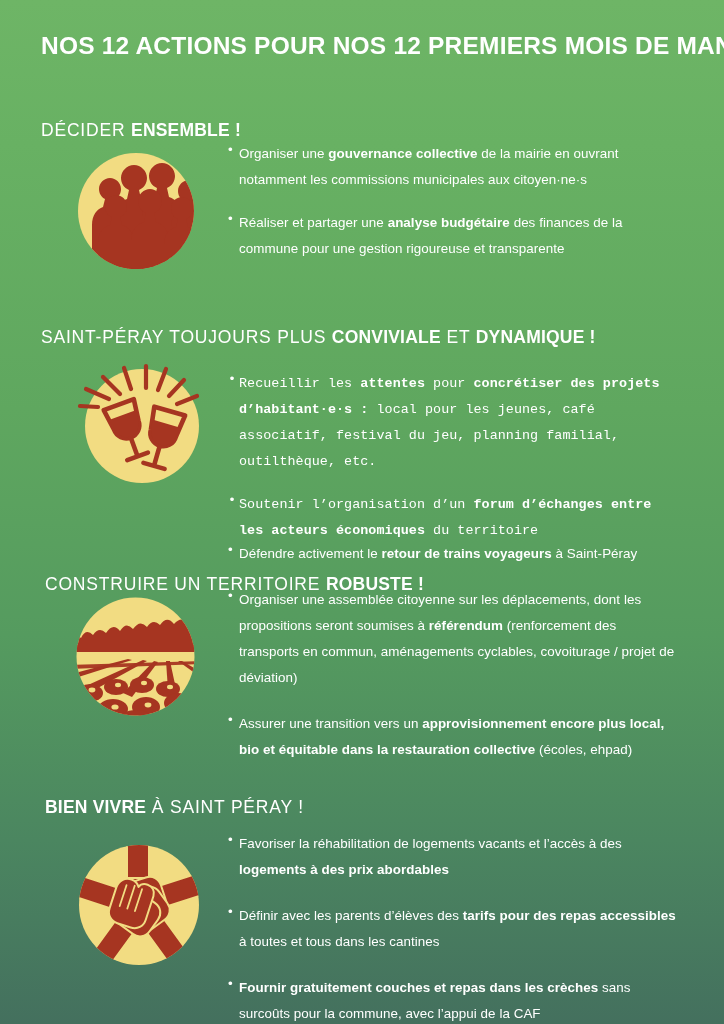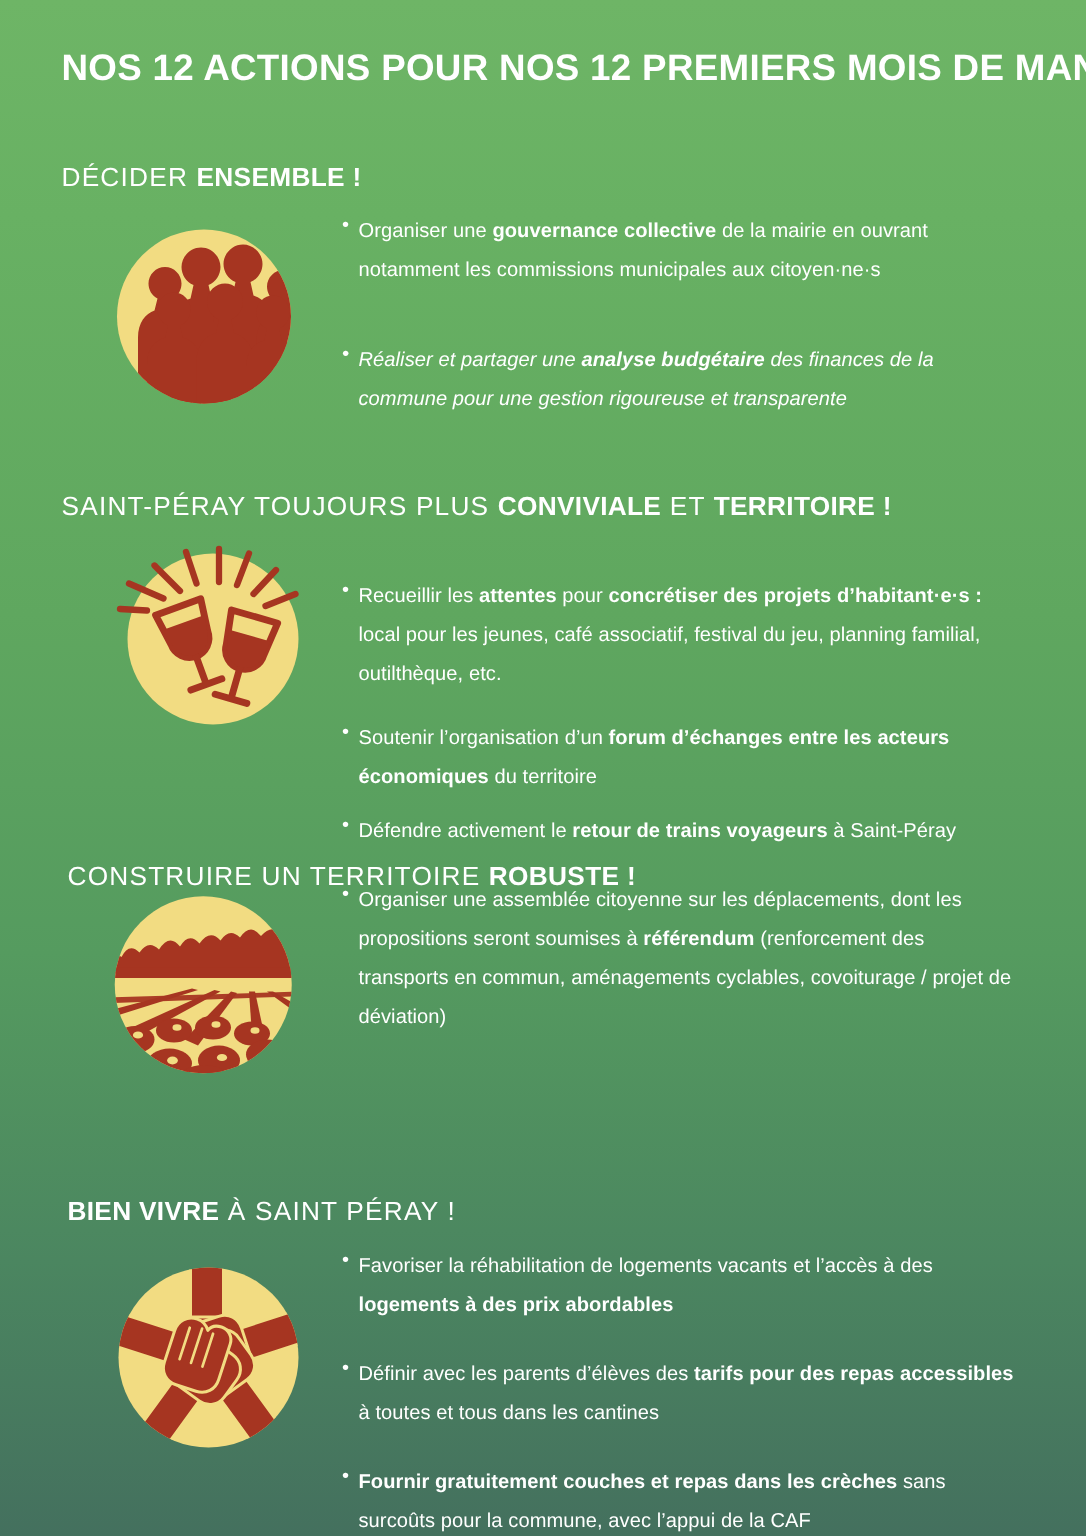--- a/index.html
+++ b/index.html
@@ -78,36 +78,36 @@
     content: "\2022";
     position: absolute;
     left: 0;
     top: 0;
     font-size: 13.4px;
     line-height: 17.4px;
   }
   .bullet b { font-weight: bold; }
 
   
-  #head-1 { left: 41px; top: 108px; }
+  #head-1 { left: 41px; top: 120px; }
   #head-2 { left: 41px; top: 327px; }
   #head-3 { left: 45px; top: 527px; margin-top: 47px; }
   #head-4 { left: 45px; top: 797px; }
 
   #illus-1 { left: 72px; top: 147px; width: 128px; height: 128px; }
   #illus-2 { left: 76px; top: 358px; width: 132px; height: 132px; }
   #illus-3 { left: 68px; top: 589px; width: 135px; height: 135px; }
   #illus-4 { left: 70px; top: 836px; width: 138px; height: 138px; }
 
   #bullets-1 { top: 141px; }
-  #bullets-2 { top: 384px; }
+  #bullets-2 { top: 371px; font-family: Liberation Mono, monospace; }
   #bullets-3 { top: 541px; }
   #bullets-4 { top: 831px; }
 
-  #bullets-1 .bullet + .bullet { margin-top: 34px; font-style: italic; }
+  #bullets-1 .bullet + .bullet { margin-top: 17px; }
   #bullets-2 .bullet + .bullet { margin-top: 17px; }
   #bullets-3 .bullet + .bullet { margin-top: 20px; }
   #bullets-4 .bullet + .bullet { margin-top: 20px; }
 </style>
 </head>
 <body>
 
 <div class="poster">
 
   <div class="poster-title">NOS 12 ACTIONS POUR NOS 12 PREMIERS MOIS DE MANDAT !</div>
@@ -134,21 +134,21 @@
         <path d="M92 128 V98 c0-10 5-16 12-18 l2-8 c-5-2-7-6-7-11 0-6 5-11 11-11 s11 5 11 11 c0 5-2 9-7 11 l2 8 c7 2 12 8 12 18 V128 Z"></path>
       </g>
     </svg>
   </div>
 
   <div class="bullets" id="bullets-1">
     <div class="bullet"><span>Organiser une </span><b>gouvernance collective</b><span> de la mairie en ouvrant notamment les commissions municipales aux citoyen·ne·s</span><b></b><span></span></div>
     <div class="bullet"><span>Réaliser et partager une </span><b>analyse budgétaire</b><span> des finances de la commune pour une gestion rigoureuse et transparente</span><b></b><span></span></div>
   </div>
 
-  <div class="section-head" id="head-2"><span>SAINT-PÉRAY TOUJOURS PLUS </span><b>CONVIVIALE</b><span> ET </span><b>TERRITOIRE !</b></div>
+  <div class="section-head" id="head-2"><span>SAINT-PÉRAY TOUJOURS PLUS </span><b>CONVIVIALE</b><span> ET </span><b>DYNAMIQUE !</b></div>
 
   <div class="illus" id="illus-2">
     <svg viewBox="0 0 132 132" width="132" height="132" aria-hidden="true">
       <circle cx="66" cy="68" r="57" fill="#F2DC82"></circle>
       <g stroke="#A63521" stroke-width="4.2" stroke-linecap="round" fill="none">
         <line x1="4" y1="48" x2="22" y2="49"></line>
         <line x1="10" y1="31" x2="33" y2="41"></line>
         <line x1="27" y1="19" x2="44" y2="36"></line>
         <line x1="48" y1="10" x2="55" y2="31"></line>
         <line x1="70" y1="8" x2="70" y2="30"></line>
@@ -228,20 +228,21 @@
           <ellipse cx="80" cy="116" rx="3.4" ry="2.4"></ellipse>
           <ellipse cx="112" cy="112" rx="3.4" ry="2.4"></ellipse>
         </g>
       </g>
     </svg>
   </div>
 
   <div class="bullets" id="bullets-3">
     <div class="bullet"><span>Défendre activement le </span><b>retour de trains voyageurs</b><span> à Saint-Péray</span><b></b><span></span></div>
     <div class="bullet"><span>Organiser une assemblée citoyenne sur les déplacements, dont les propositions seront soumises à </span><b>référendum</b><span> (renforcement des transports en commun, aménagements cyclables, covoiturage / projet de déviation)</span><b></b><span></span></div>
+    <div class="bullet"><span>Assurer une transition vers un </span><b>approvisionnement encore plus local, bio et équitable dans la restauration collective</b><span> (écoles, ehpad)</span><b></b><span></span></div>
   </div>
 
   <div class="section-head" id="head-4"><b>BIEN VIVRE</b><span> À SAINT PÉRAY !</span></div>
 
   <div class="illus" id="illus-4">
     <svg viewBox="0 0 138 138" width="138" height="138" aria-hidden="true">
       <defs>
         <clipPath id="clip4">
             <circle cx="69" cy="69" r="60"></circle>
           </clipPath>

